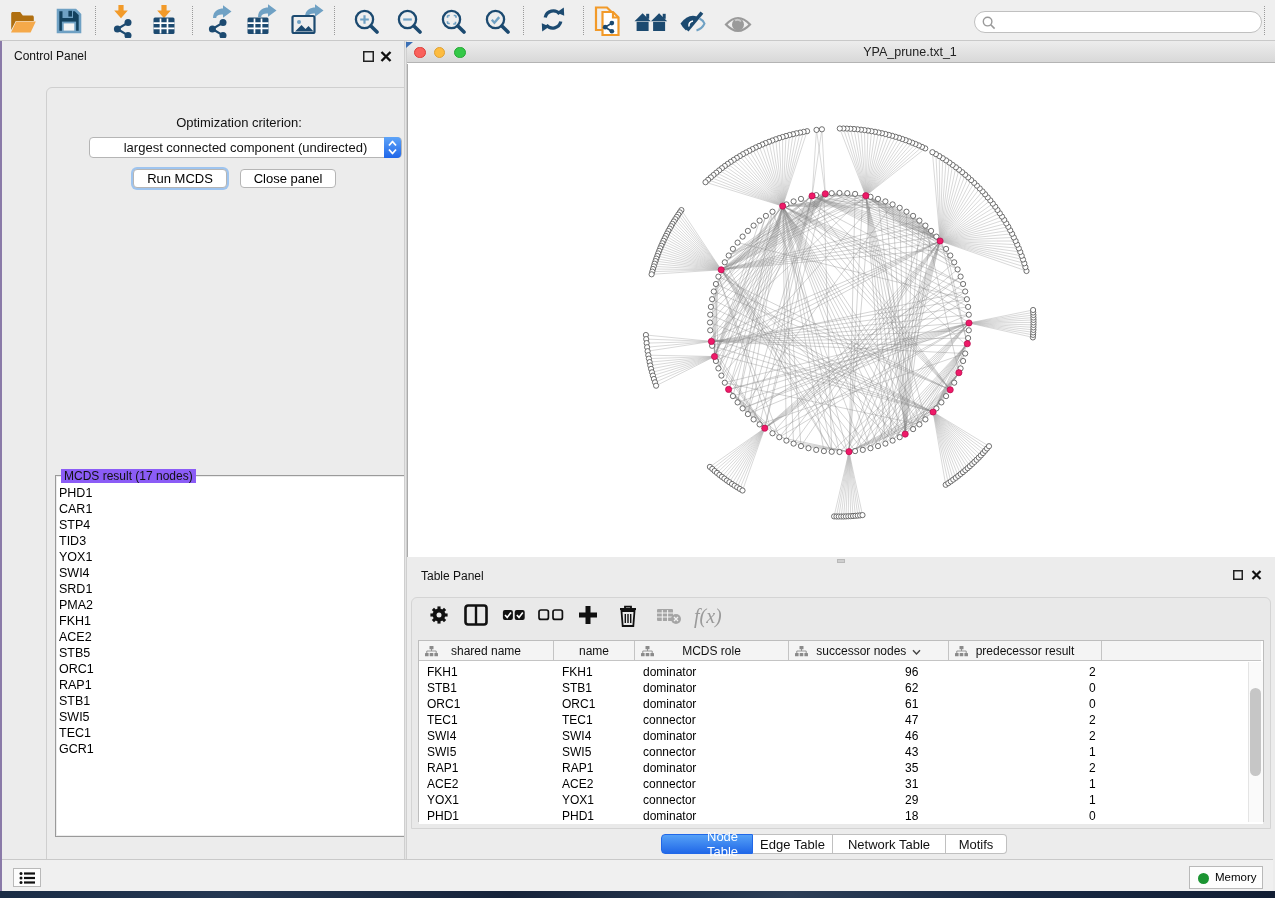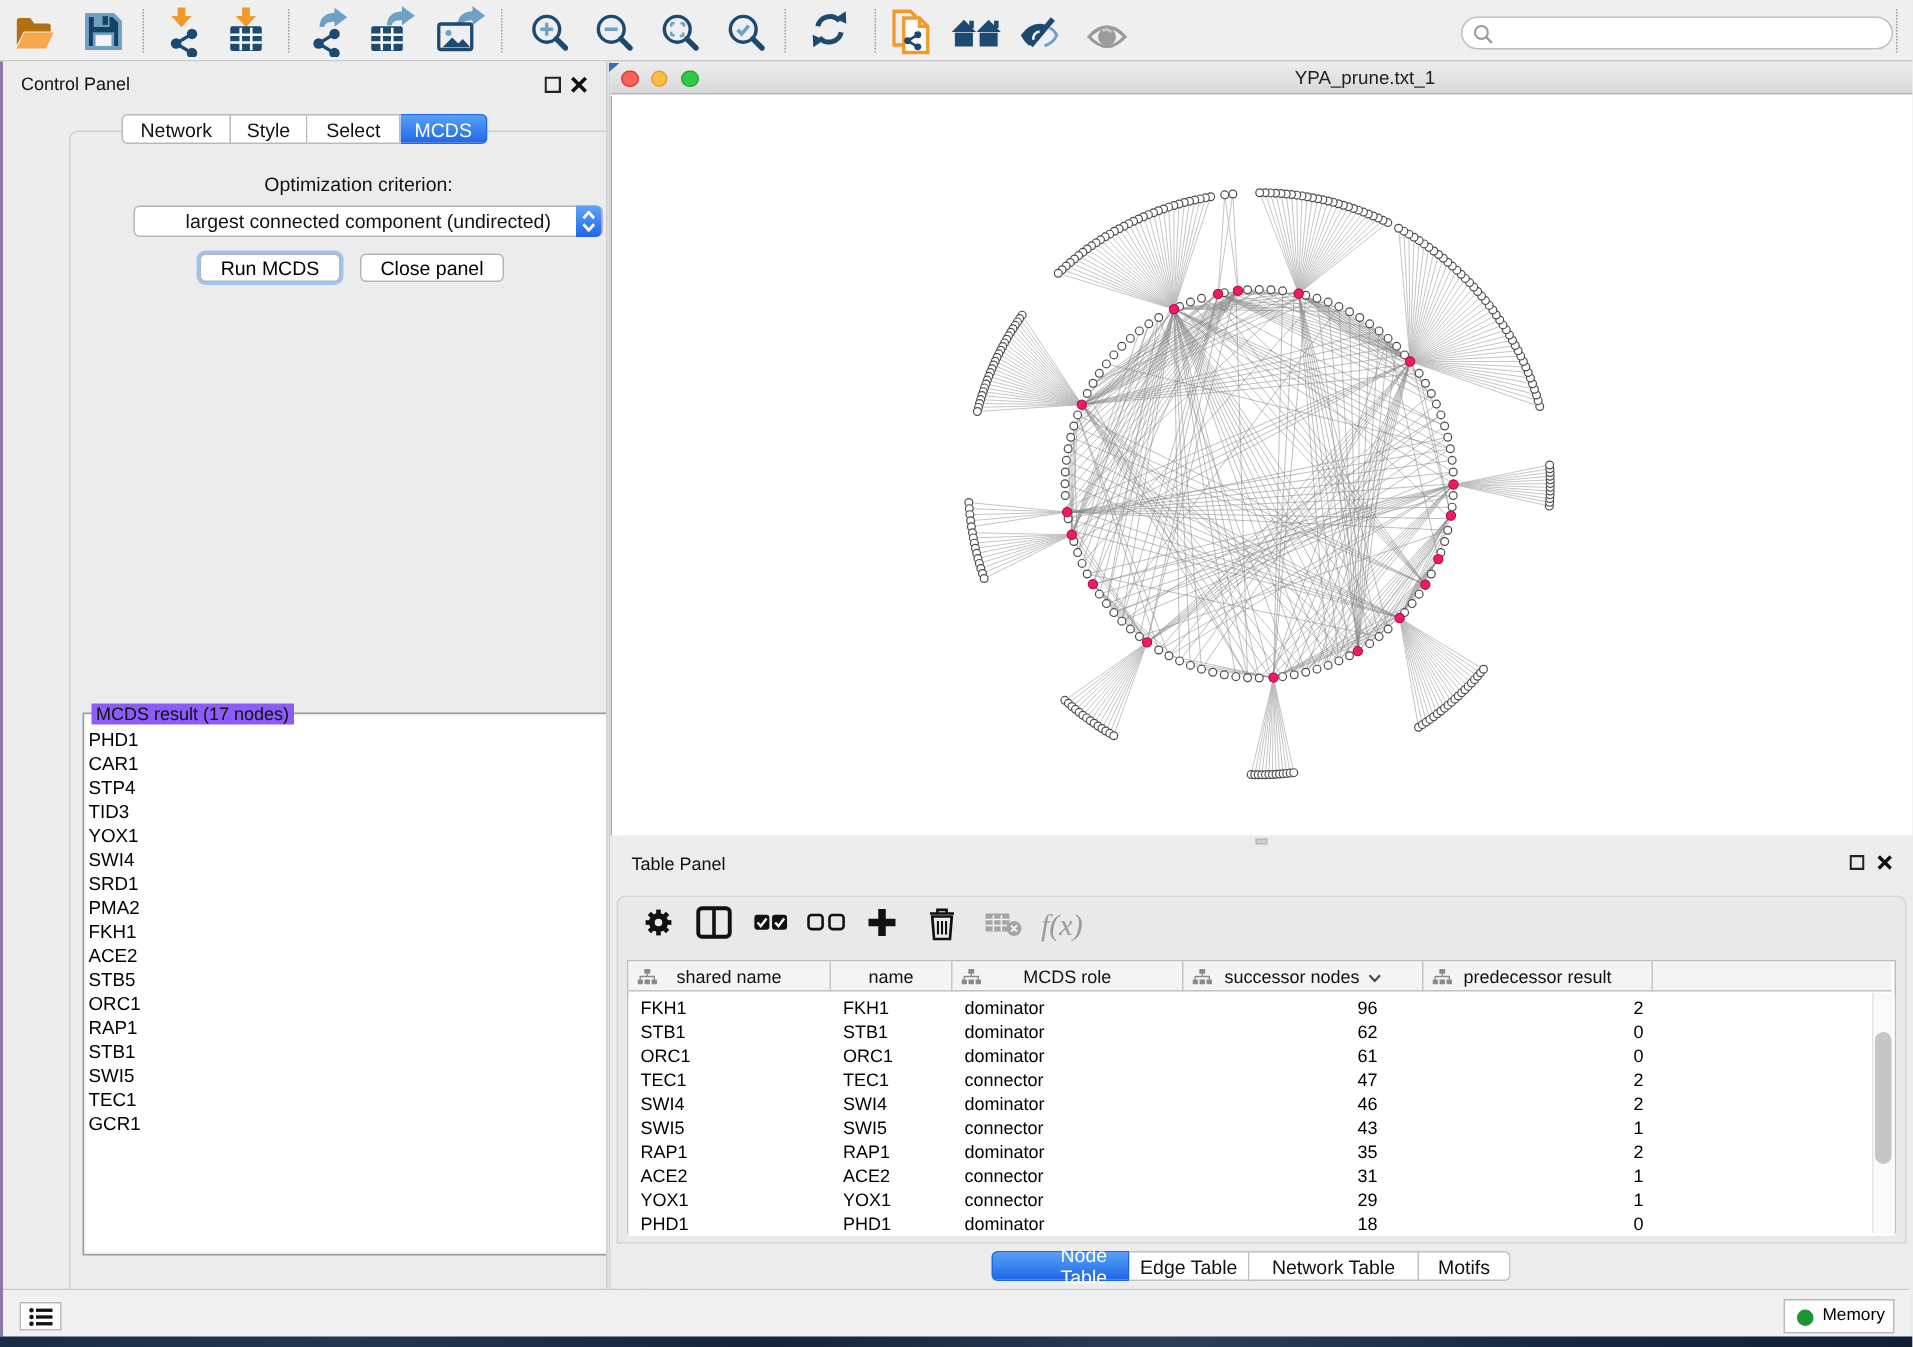--- a/index.html
+++ b/index.html
@@ -228,26 +228,20 @@
   </div>
 <div class="abs" id="purple"></div>
 <div class="abs" id="leftpanel">
     <div id="cp-title">Control Panel</div>
     <svg class="winbtn" style="left:361px" width="11" height="11" viewBox="0 0 11 11">
       <rect x="0.75" y="0.75" width="9.5" height="9.5" fill="none" stroke="#222" stroke-width="1.5"></rect>
     </svg>
     <svg class="winbtn" style="left:378px" width="12" height="11" viewBox="0 0 12 11">
       <path d="M1.5 1 L10.5 10 M10.5 1 L1.5 10" stroke="#111" stroke-width="2.4"></path>
     </svg>
-    <div id="cp-tabs">
-      <div class="cptab first" style="width:73px">Network</div>
-      <div class="cptab" style="width:51px">Style</div>
-      <div class="cptab" style="width:62px">Select</div>
-      <div class="cptab sel last" style="width:58px">MCDS</div>
-    </div>
     <div id="cp-box">
       <div id="opt-label">Optimization criterion:</div>
       <div id="cp-select">largest connected component (undirected)<div class="spin"><svg width="17" height="21" viewBox="0 0 17 21">
             <path d="M5 8.5 L8.5 4.5 L12 8.5 M5 12.5 L8.5 16.5 L12 12.5" fill="none" stroke="#fff" stroke-width="1.8" stroke-linejoin="round"></path>
           </svg></div></div>
       <div id="btn-run">Run MCDS</div>
       <div id="btn-close">Close panel</div>
       <div id="mcds-fs">
         <div id="mcds-list">
           <div>PHD1</div>

